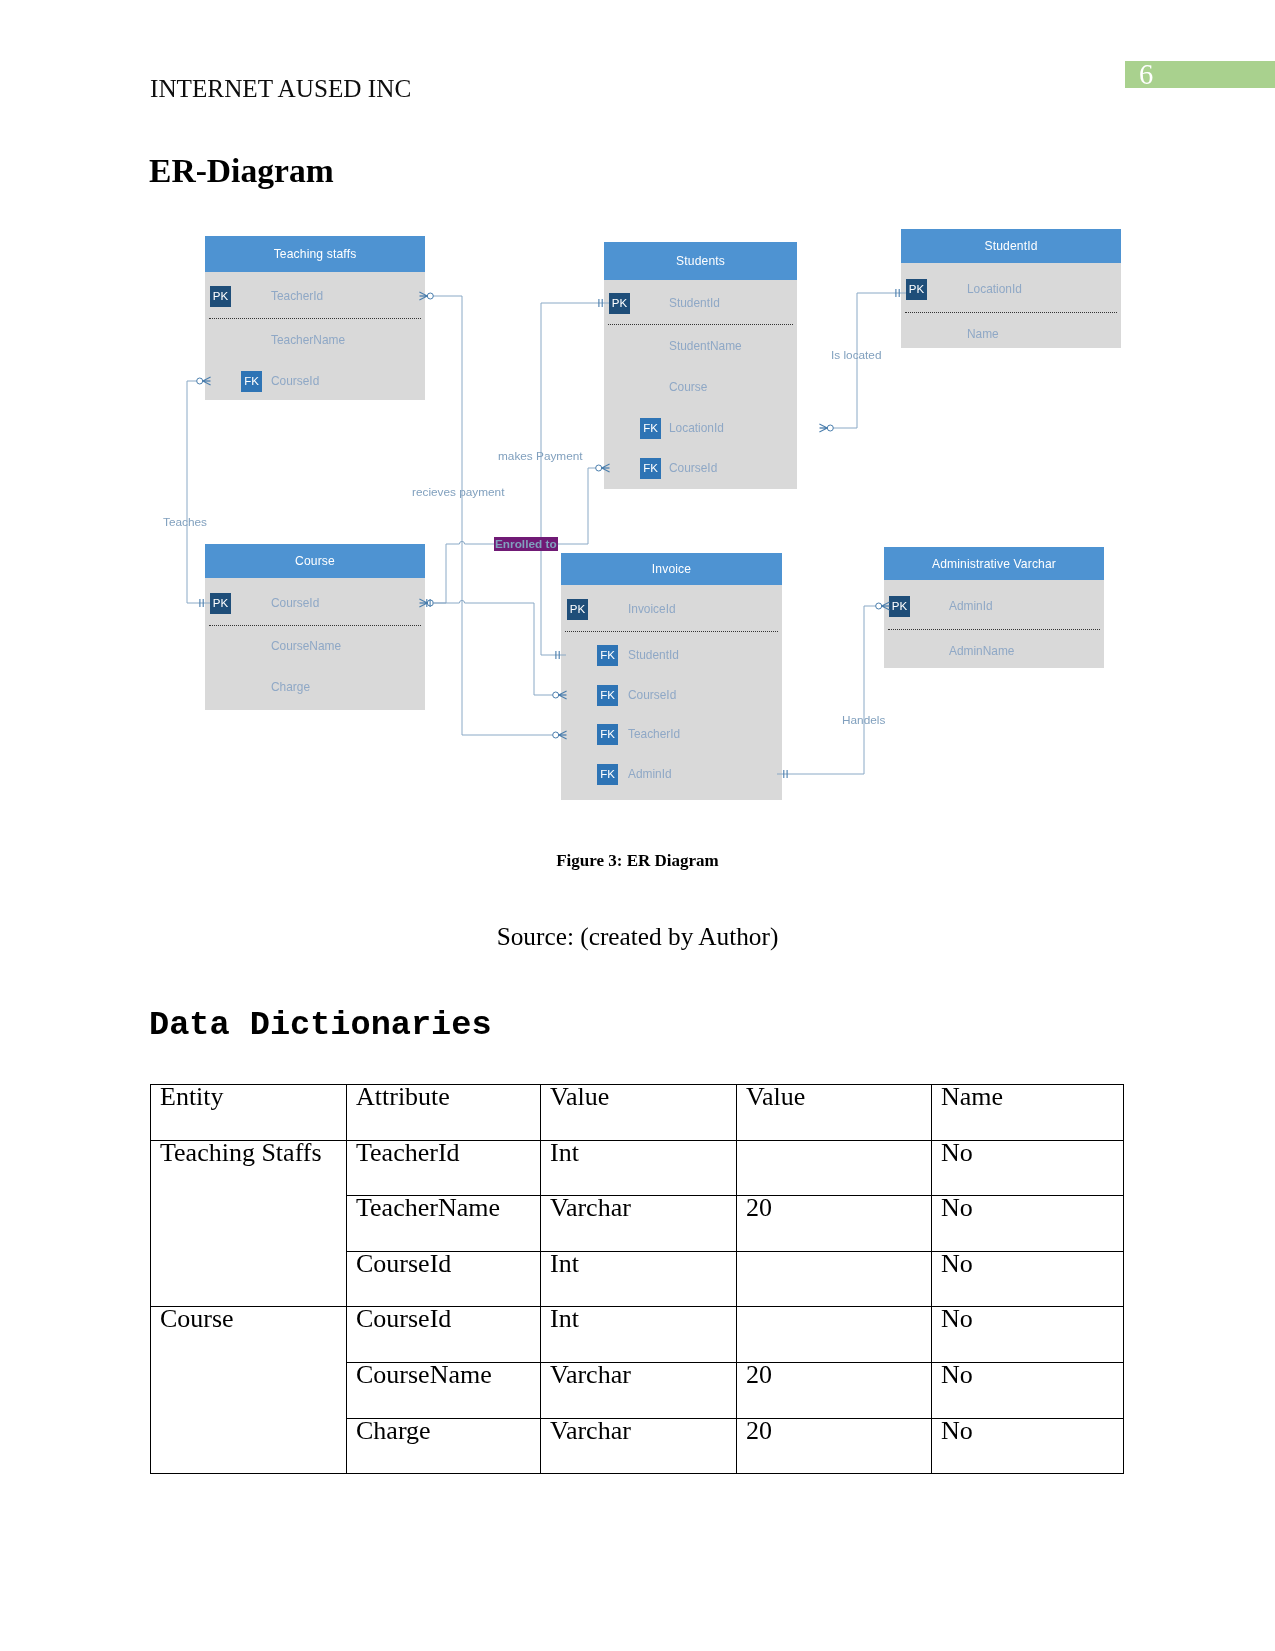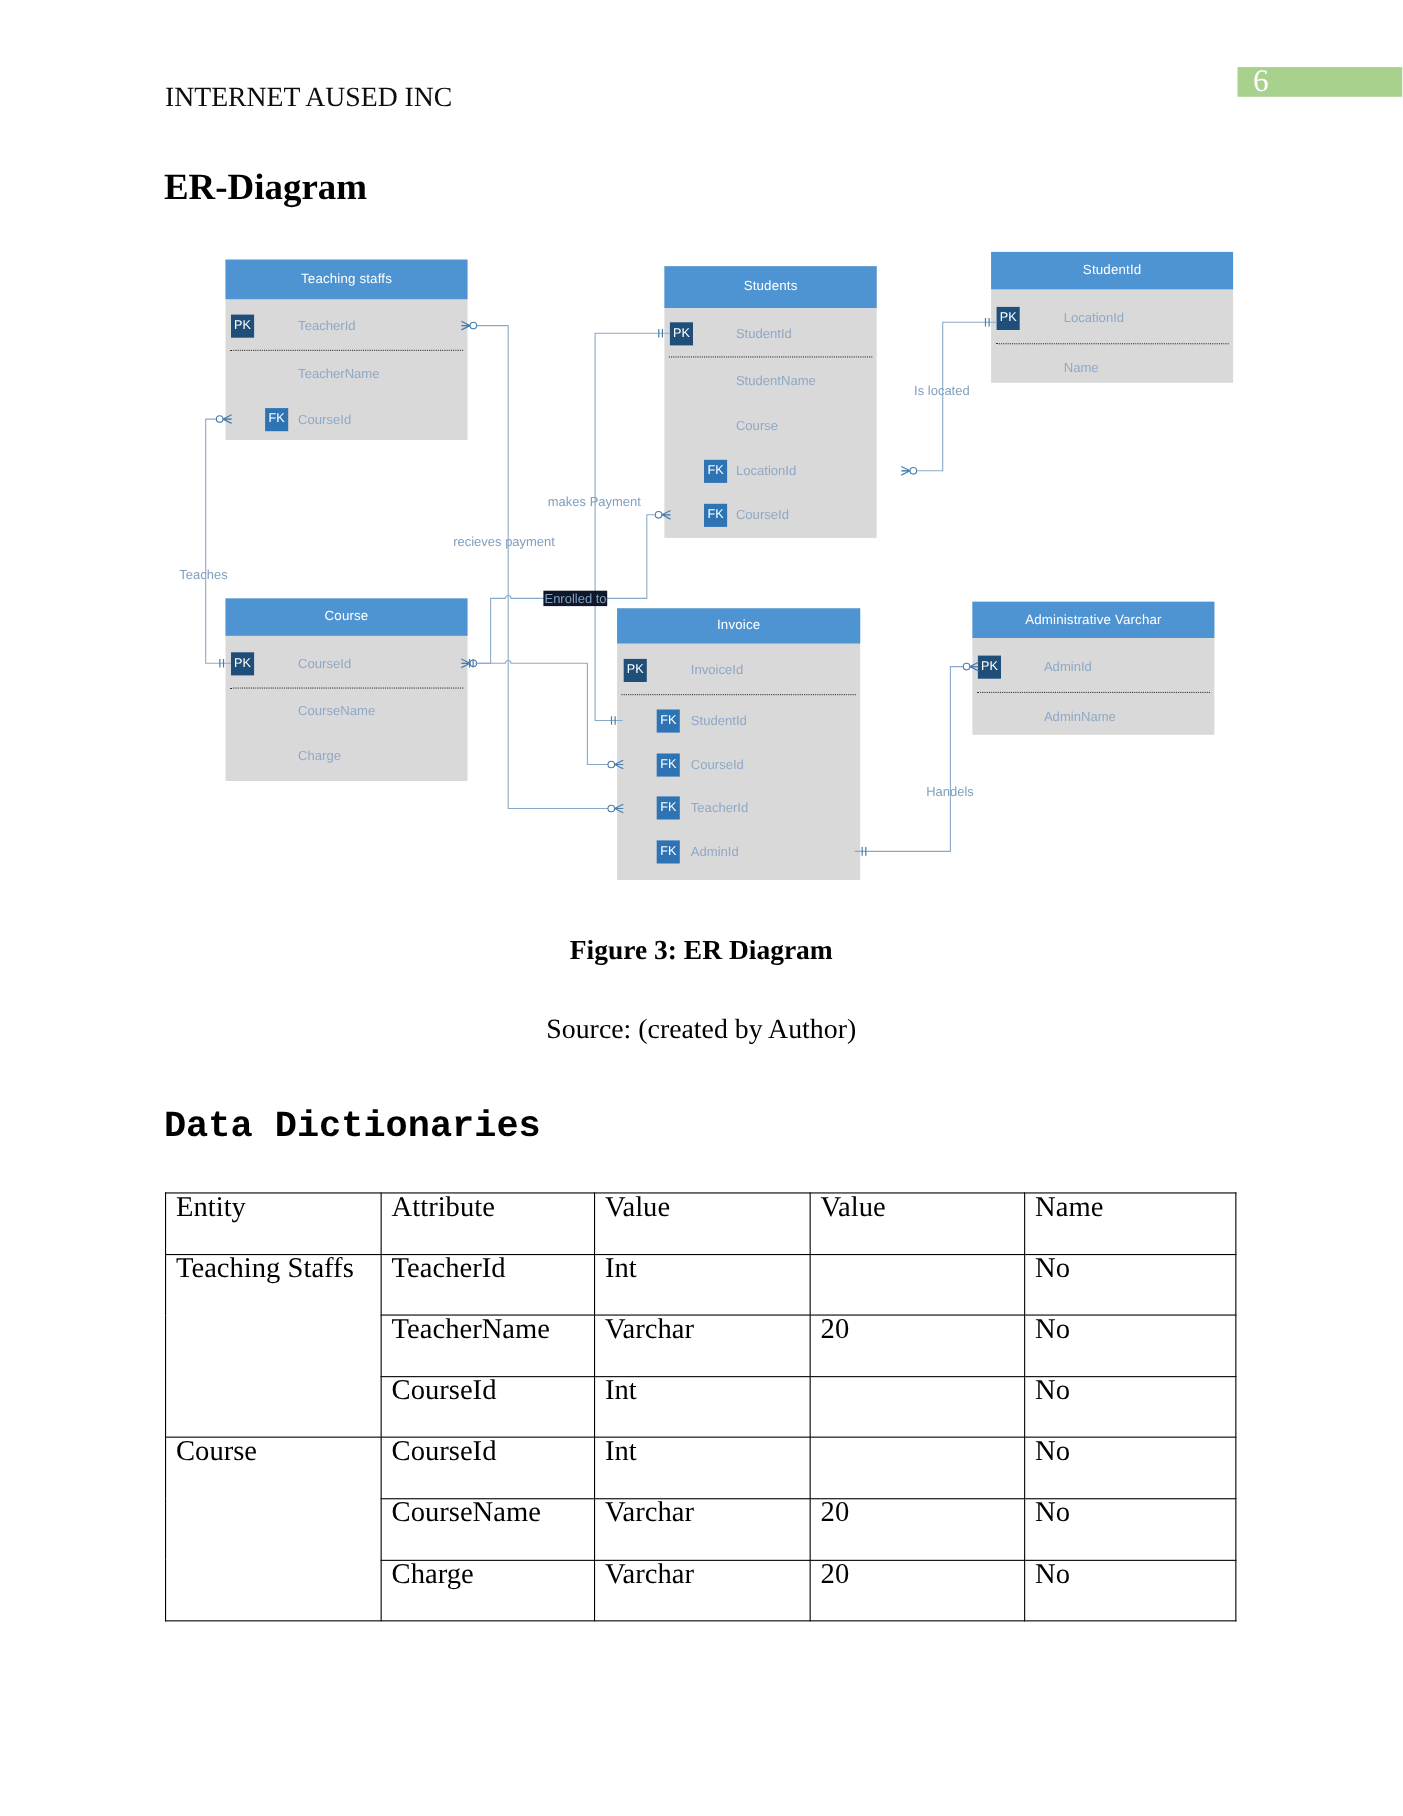--- a/index.html
+++ b/index.html
@@ -2,38 +2,38 @@
 <html><head>
 <meta charset="utf-8">
 <title>ER Diagram</title>
 <style>
   html,body{margin:0;padding:0;}
   body{width:1275px;height:1651px;background:#fff;font-family:"Liberation Serif",serif;position:relative;overflow:hidden;}
   #pagebadge{position:absolute;left:1125px;top:61px;width:150px;height:27px;background:#a9d18e;}
   #pagenum{position:absolute;left:1139px;top:58px;font-size:28.5px;line-height:34px;color:#fff;}
   #hdr{position:absolute;left:150px;top:75px;font-size:25.2px;color:#0d0d0d;}
   #h1{position:absolute;left:149px;top:152px;font-size:33.6px;font-weight:bold;color:#000;}
-  #figcap{position:absolute;left:0;top:851px;width:1275px;text-align:center;font-size:25px;font-weight:bold;color:#000;}
+  #figcap{position:absolute;left:0;top:851px;width:1275px;text-align:center;font-size:17px;font-weight:bold;color:#000;}
   #figsrc{position:absolute;left:0;top:922px;width:1275px;text-align:center;font-size:25.3px;color:#000;}
   #h2{position:absolute;left:149px;top:1006px;font-size:33.6px;font-weight:bold;color:#000;font-family:Liberation Mono, monospace;}
   #dtable{position:absolute;left:150px;top:1084px;border-collapse:collapse;table-layout:fixed;width:973px;}
   #dtable td{border:1px solid #000;padding:0px 9px;font-size:26px;line-height:0.94;vertical-align:top;color:#000;height:55.6px;box-sizing:border-box;}
   #dtable col.c0{width:196px;} #dtable col.c1{width:194px;} #dtable col.c2{width:196px;}
   #dtable col.c3{width:195px;} #dtable col.c4{width:192px;}
   #erdiagram{position:absolute;left:0;top:0;width:1275px;height:850px;}
   .ent{position:absolute;background:#d9d9d9;box-sizing:border-box;z-index:2;}
   .ehead{position:absolute;left:0;top:0;right:0;background:#4e93d2;text-align:center;}
   .etitle{font-family:"Liberation Sans",sans-serif;font-size:12.1px;color:#fff;letter-spacing:.15px;position:relative;top:-1px;}
   .edot{position:absolute;left:4px;right:4px;height:0;border-top:1.2px dotted #333;}
   .attr{position:absolute;font-family:"Liberation Sans",sans-serif;font-size:11.9px;color:#8fa8c6;line-height:18px;white-space:nowrap;}
   .kbadge{position:absolute;width:21px;height:20.5px;line-height:20.5px;text-align:center;font-family:"Liberation Sans",sans-serif;font-size:11.5px;color:#fff;}
   .kbadge.pk{background:#1f4e79;}
   .kbadge.fk{background:#2e74b5;}
   .rel{position:absolute;font-family:"Liberation Sans",sans-serif;font-size:11.8px;color:#81a0be;white-space:nowrap;z-index:4;}
-  .rel.opaque{background:#0f172a;padding:0 1px;}
+  .rel.opaque{background:#701a75;padding:0 1px;font-weight:bold;}
   #connectors{position:absolute;left:0;top:0;z-index:3;pointer-events:none;}
   #connectors .ln{fill:none;stroke:#8aa9c6;stroke-width:1.0;}
   #connectors .cm{fill:#ffffff;stroke:#4a7ead;stroke-width:1.0;}
   #connectors .cf{fill:none;stroke:#4a7ead;stroke-width:1.1;}
 </style>
 </head>
 <body>
 
 <div id="pagebadge"></div>
 <div id="pagenum">6</div>

